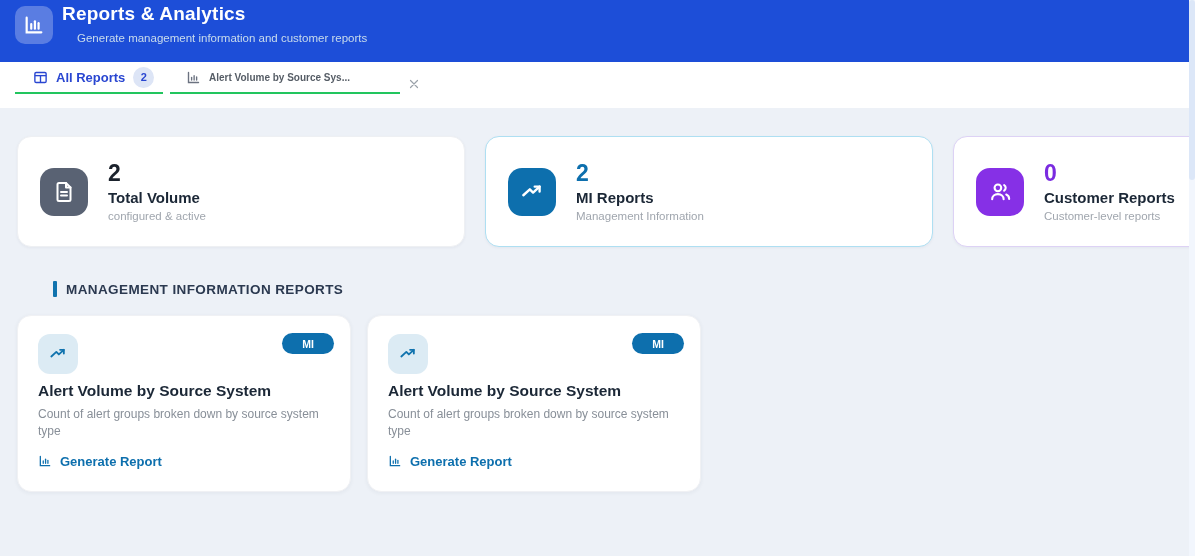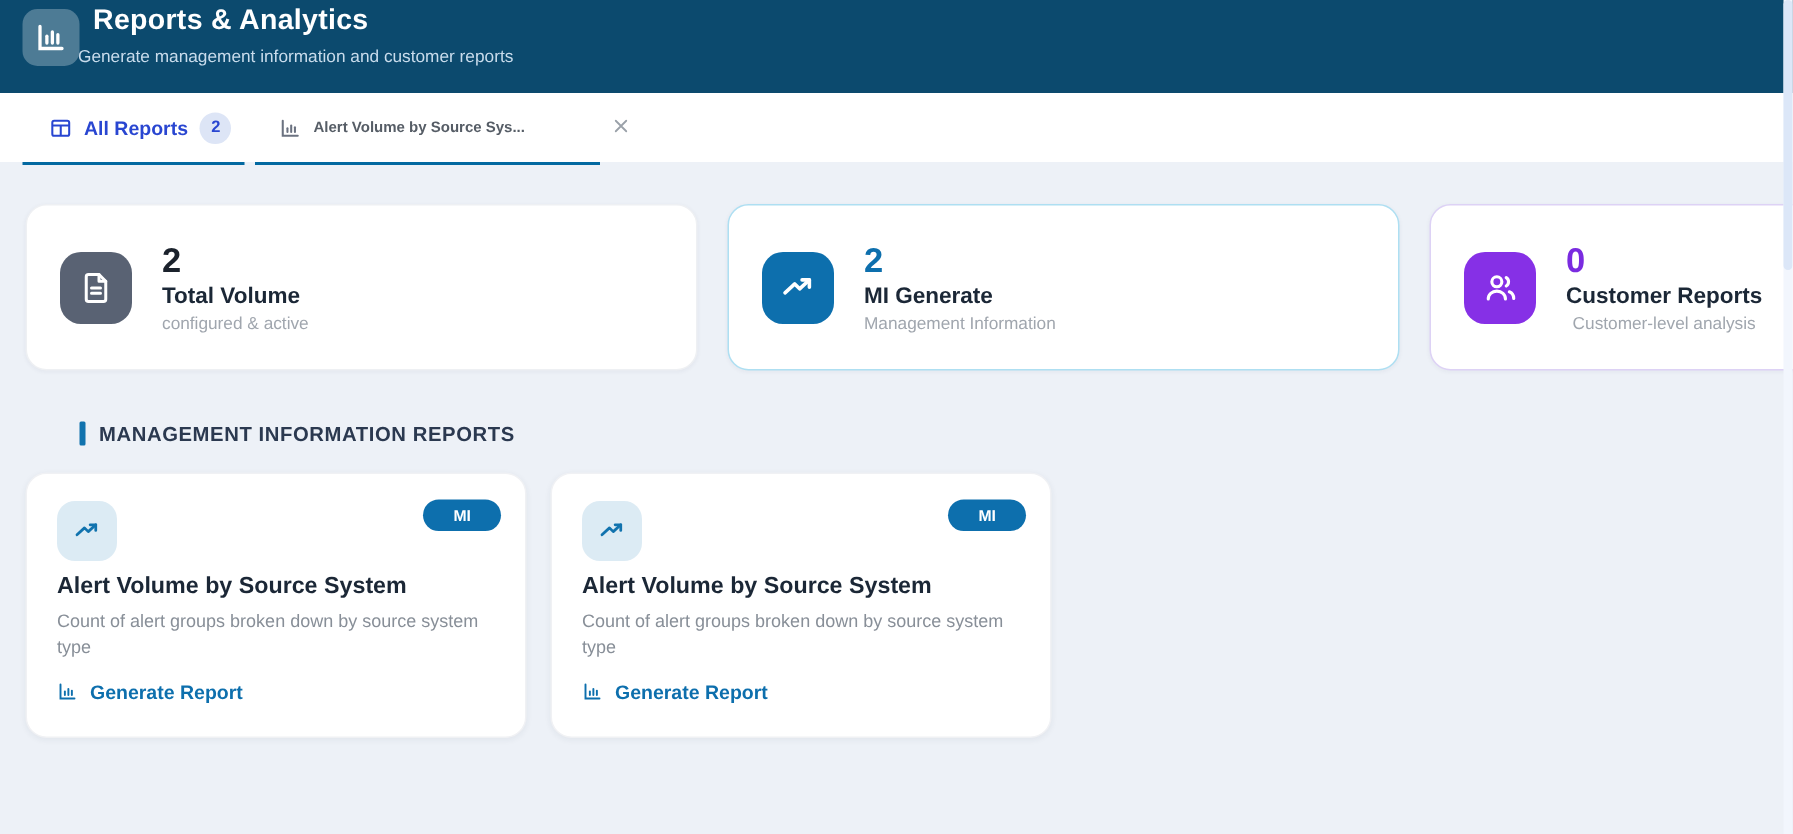--- a/index.html
+++ b/index.html
@@ -6,45 +6,45 @@
   html, body { width: 1195px; height: 556px; overflow: hidden; }
   body {
     font-family: "Liberation Sans", sans-serif;
     background: #edf1f7;
     position: relative;
   }
 
   
   .header {
     position: absolute; top: 0; left: 0; width: 1195px; height: 62px;
-    background: #0c4a6e;
+    background: #1d4ed8;
   }
   .header-icon-sq {
     position: absolute; left: 15px; top: 6px; width: 38px; height: 38px;
     background: rgba(255,255,255,0.27); border-radius: 10px;
     display: flex; align-items: center; justify-content: center;
   }
   .header-title {
     position: absolute; left: 62px; top: 3px;
     color: #ffffff; font-size: 19px; font-weight: bold; letter-spacing: 0.2px;
   }
   .header-subtitle {
-    position: absolute; left: 52px; top: 32px;
+    position: absolute; left: 77px; top: 32px;
     color: #c9dcec; font-size: 11.5px;
   }
 
   
   .tabbar {
     position: absolute; top: 62px; left: 0; width: 1195px; height: 46px;
     background: #ffffff;
   }
   .tab {
-    position: absolute; top: 0; height: 48px;
+    position: absolute; top: 0; height: 32px;
     display: flex; align-items: center; gap: 8px;
-    border-bottom: 2px solid #0369a1;
+    border-bottom: 2px solid #22c55e;
     cursor: pointer; padding-left: 18px;
   }
   .tab-all { left: 15px; width: 148px; }
   .tab-report { left: 170px; width: 230px; padding-left: 16px; }
   .tab-all .tab-label { color: #2946d1; font-size: 13px; font-weight: bold; }
   .tab-report .tab-label { color: #565d66; font-size: 10px; font-weight: bold; }
   .tab-badge {
     width: 21px; height: 21px; border-radius: 50%;
     background: #dde5f6; color: #2946d1;
     font-size: 11px; font-weight: bold;
@@ -73,21 +73,21 @@
     display: flex; align-items: center; justify-content: center;
   }
   .stat-icon-dark   { background: #596273; }
   .stat-icon-blue   { background: #0d6fad; }
   .stat-icon-purple { background: #8630e6; }
   .stat-value { font-size: 23px; font-weight: bold; line-height: 1.1; }
   .stat-value-dark   { color: #1b222c; }
   .stat-value-blue   { color: #0d6fad; }
   .stat-value-purple { color: #7a2be0; }
   .stat-label { font-size: 15px; font-weight: bold; color: #1b2736; margin-top: 2px; }
-  .stat-sublabel { font-size: 11.5px; color: #a0a6ae; margin-top: 4px; text-align: center; }
+  .stat-sublabel { font-size: 11.5px; color: #a0a6ae; margin-top: 4px; }
 
   
   .section-header {
     position: absolute; top: 281px; left: 17px;
     display: flex; align-items: center; gap: 9px; padding-left: 36px;
   }
   .section-bar { width: 4px; height: 16px; background: #1173ae; border-radius: 1px; }
   .section-title {
     font-size: 13.5px; font-weight: bold; color: #2b3950; letter-spacing: 0.4px;
   }
@@ -203,38 +203,38 @@
 
   <div class="stat-card stat-card-2">
     <div class="stat-icon-sq stat-icon-blue">
       <svg width="26" height="26" viewBox="0 0 24 24" fill="none" stroke="#ffffff" stroke-width="2.2" stroke-linecap="round" stroke-linejoin="round">
         <path d="M4 15 L10 9.5 L13 12.5 L19 7"></path>
         <path d="M14.5 7 H19 V11.5"></path>
       </svg>
     </div>
     <div>
       <div class="stat-value stat-value-blue">2</div>
-      <div class="stat-label">MI Generate</div>
+      <div class="stat-label">MI Reports</div>
       <div class="stat-sublabel">Management Information</div>
     </div>
   </div>
 
   <div class="stat-card stat-card-3">
     <div class="stat-icon-sq stat-icon-purple">
       <svg width="25" height="25" viewBox="0 0 24 24" fill="none" stroke="#ffffff" stroke-width="2" stroke-linecap="round" stroke-linejoin="round">
         <circle cx="9.5" cy="8.5" r="3.2"></circle>
         <path d="M4 19.5 c0 -3 2.4 -5 5.5 -5 s5.5 2 5.5 5"></path>
         <path d="M15.5 5.8 a3.2 3.2 0 0 1 0 5.4"></path>
         <path d="M17.5 14.9 c1.7 0.7 2.8 2.3 2.8 4.3"></path>
       </svg>
     </div>
     <div>
       <div class="stat-value stat-value-purple">0</div>
       <div class="stat-label">Customer Reports</div>
-      <div class="stat-sublabel">Customer-level analysis</div>
+      <div class="stat-sublabel">Customer-level reports</div>
     </div>
   </div>
 
 </div>
 
 <div class="section-header">
   <div class="section-bar"></div>
   <div class="section-title">MANAGEMENT INFORMATION REPORTS</div>
 </div>
 

